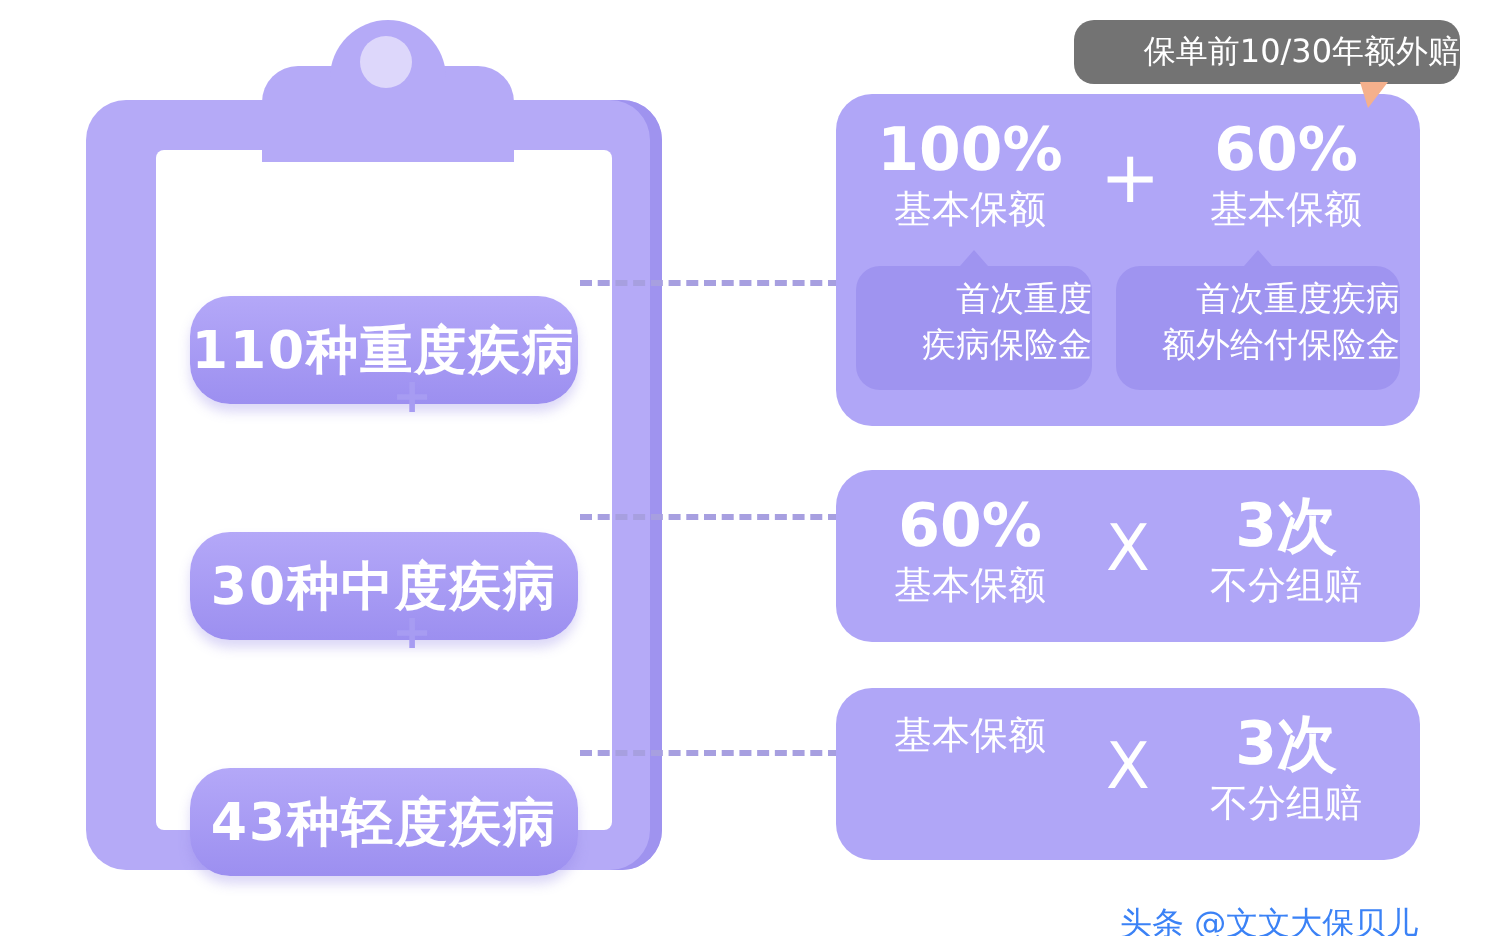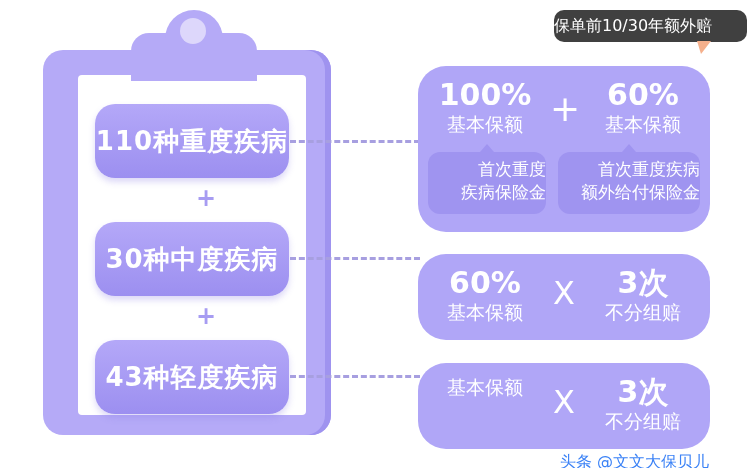--- a/index.html
+++ b/index.html
@@ -8,37 +8,37 @@
   .board { position: absolute; left: 43px; top: 50px; width: 288px; height: 385px;
            background: #b5aaf7; border-radius: 20px; box-shadow: -6px 0 0 #9f93ef inset; }
   .paper { position: absolute; left: 78px; top: 75px; width: 228px; height: 340px;
            background: #ffffff; border-radius: 4px; }
   .clip { position: absolute; left: 131px; top: 33px; width: 126px; height: 48px;
           background: #b5aaf7; border-radius: 18px 18px 0 0; }
   .clip-top { position: absolute; left: 165px; top: 10px; width: 58px; height: 40px;
               background: #b5aaf7; border-radius: 29px 29px 0 0; }
   .clip-hole { position: absolute; left: 180px; top: 18px; width: 26px; height: 26px;
                background: #ddd7fb; border-radius: 50%; }
-  .disease { position: absolute; left: 95px; width: 194px; height: 74px; border-radius: 20px;
+  .disease { position: absolute; left: 95px; width: 194px; height: 54px; border-radius: 20px;
              background: linear-gradient(180deg, #b4a8f8 0%, #9c8ff0 100%);
              box-shadow: 0 4px 6px rgba(140,125,230,0.3);
-             color: #fff; font-weight: bold; font-size: 26px; display: flex; align-items: center; justify-content: center; letter-spacing: 1px; }
+             color: #fff; font-weight: bold; font-size: 26px; display: flex; align-items: center; justify-content: center; letter-spacing: 1px; margin-top: 44px; }
   .plus-sm { position: absolute; left: 196px; color: #a79cf2; font-size: 24px; font-weight: bold; }
   .dash { position: absolute; left: 290px; height: 0; border-top: 3px dashed #a79fe0; }
-  .card { position: absolute; left: 418px; background: #b0a6f7; border-radius: 28px; color: #fff; margin-top: 19px; }
+  .card { position: absolute; left: 418px; background: #b0a6f7; border-radius: 18px; color: #fff; }
   .pct { font-weight: bold; font-size: 30px; text-align: center; line-height: 34px; }
   .lbl { font-size: 19px; text-align: center; line-height: 24px; }
   .col { position: absolute; text-align: center; }
   .op { position: absolute; font-size: 36px; color: #fff; }
   .sub { position: absolute; background: #9f94f0; border-radius: 12px; color: #fff; font-size: 17px;
          text-align: right; line-height: 23px; padding-top: 6px; }
   .sub::before { content: ""; position: absolute; top: -8px; left: 50%; margin-left: -7px;
                  border-left: 7px solid transparent; border-right: 7px solid transparent; border-bottom: 8px solid #9f94f0; }
-  .tag { position: absolute; left: 537px; top: 10px; width: 193px; height: 32px; background: #404040;
-         border-radius: 10px; color: #fff; font-size: 16px; text-align: left; line-height: 32px; margin-left: 17px; }
+  .tag { position: absolute; left: 537px; top: 10px; width: 193px; height: 32px; background: #737373;
+         border-radius: 10px; color: #fff; font-size: 16px; text-align: right; line-height: 32px; }
   .tag::after { content: ""; position: absolute; bottom: -12px; right: 36px;
                 border-left: 4px solid transparent; border-right: 10px solid transparent; border-top: 13px solid #f5b08c; }
   .watermark { position: absolute; left: 560px; top: 452px; font-size: 16px; color: #3b82f6; }
 </style>
 </head>
 <body>
 
 <div class="board"></div>
 <div class="paper"></div>
 <div class="clip"></div>

